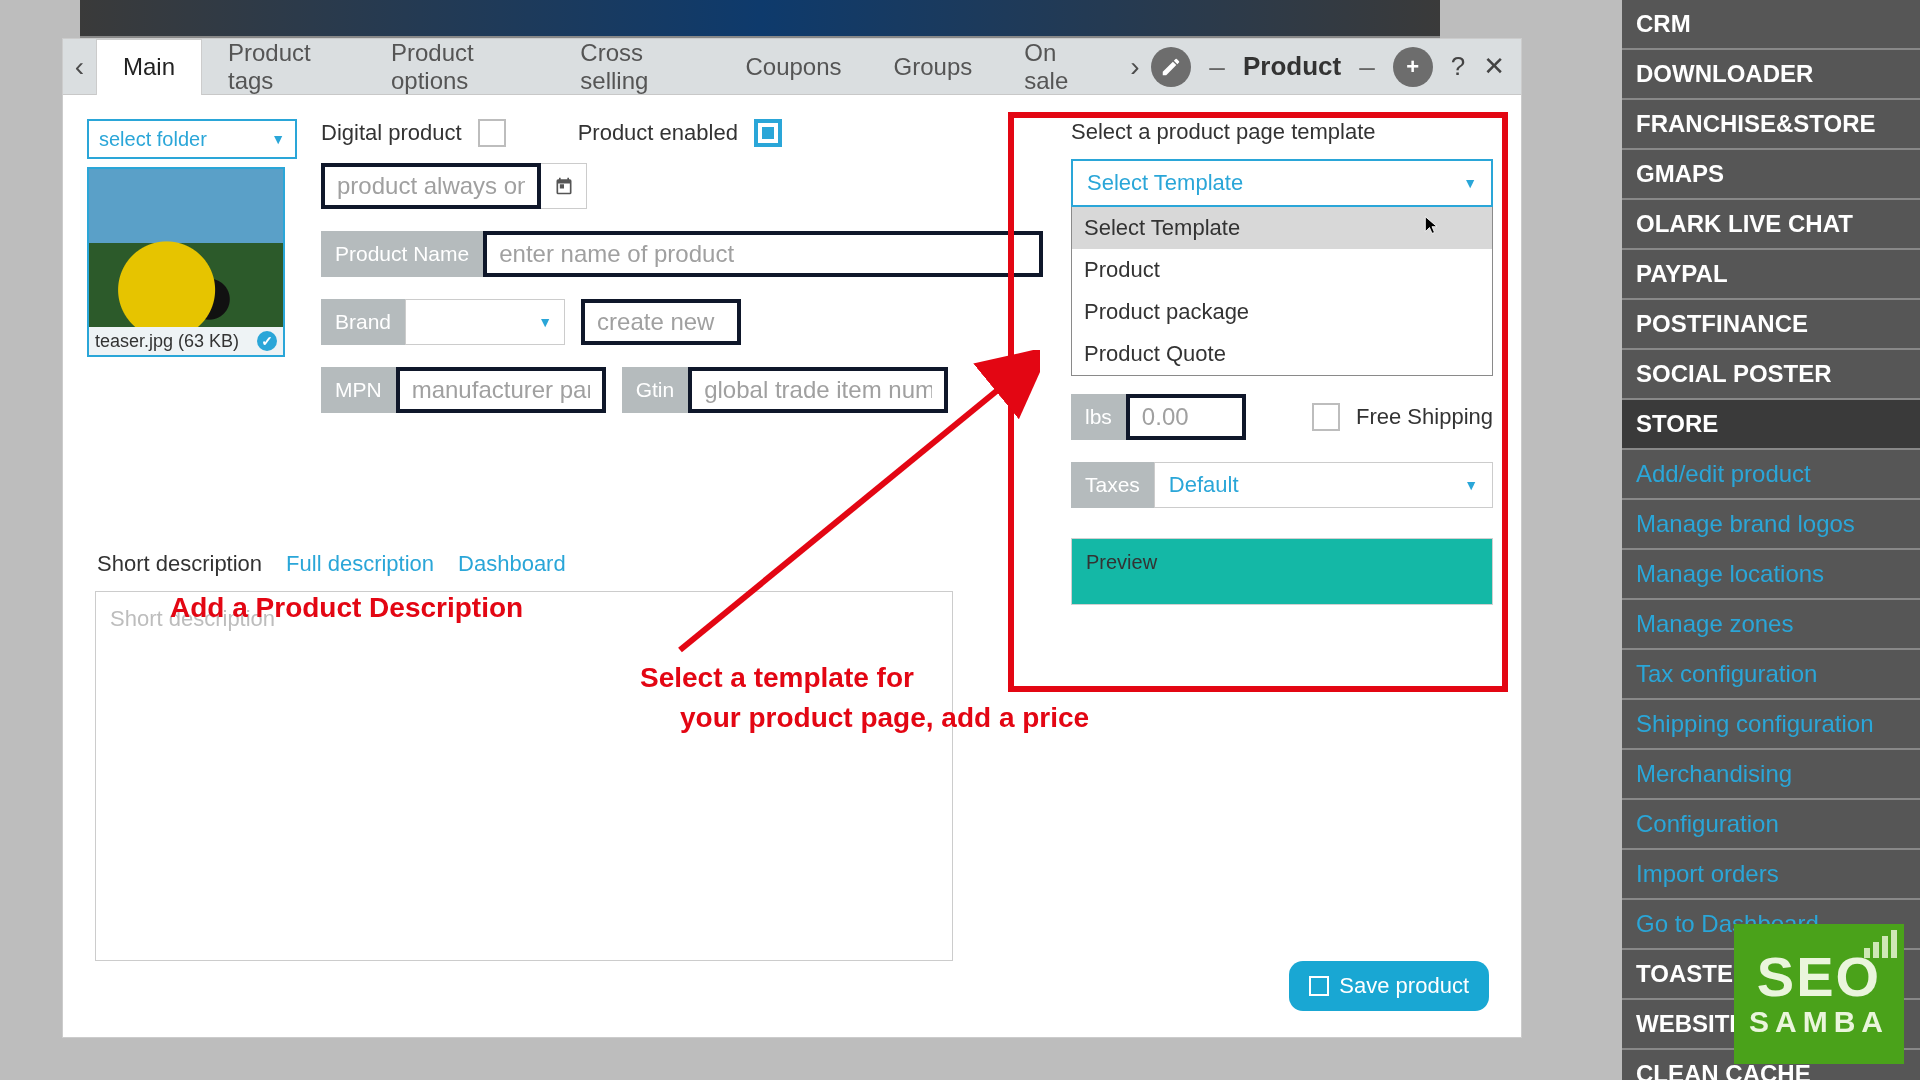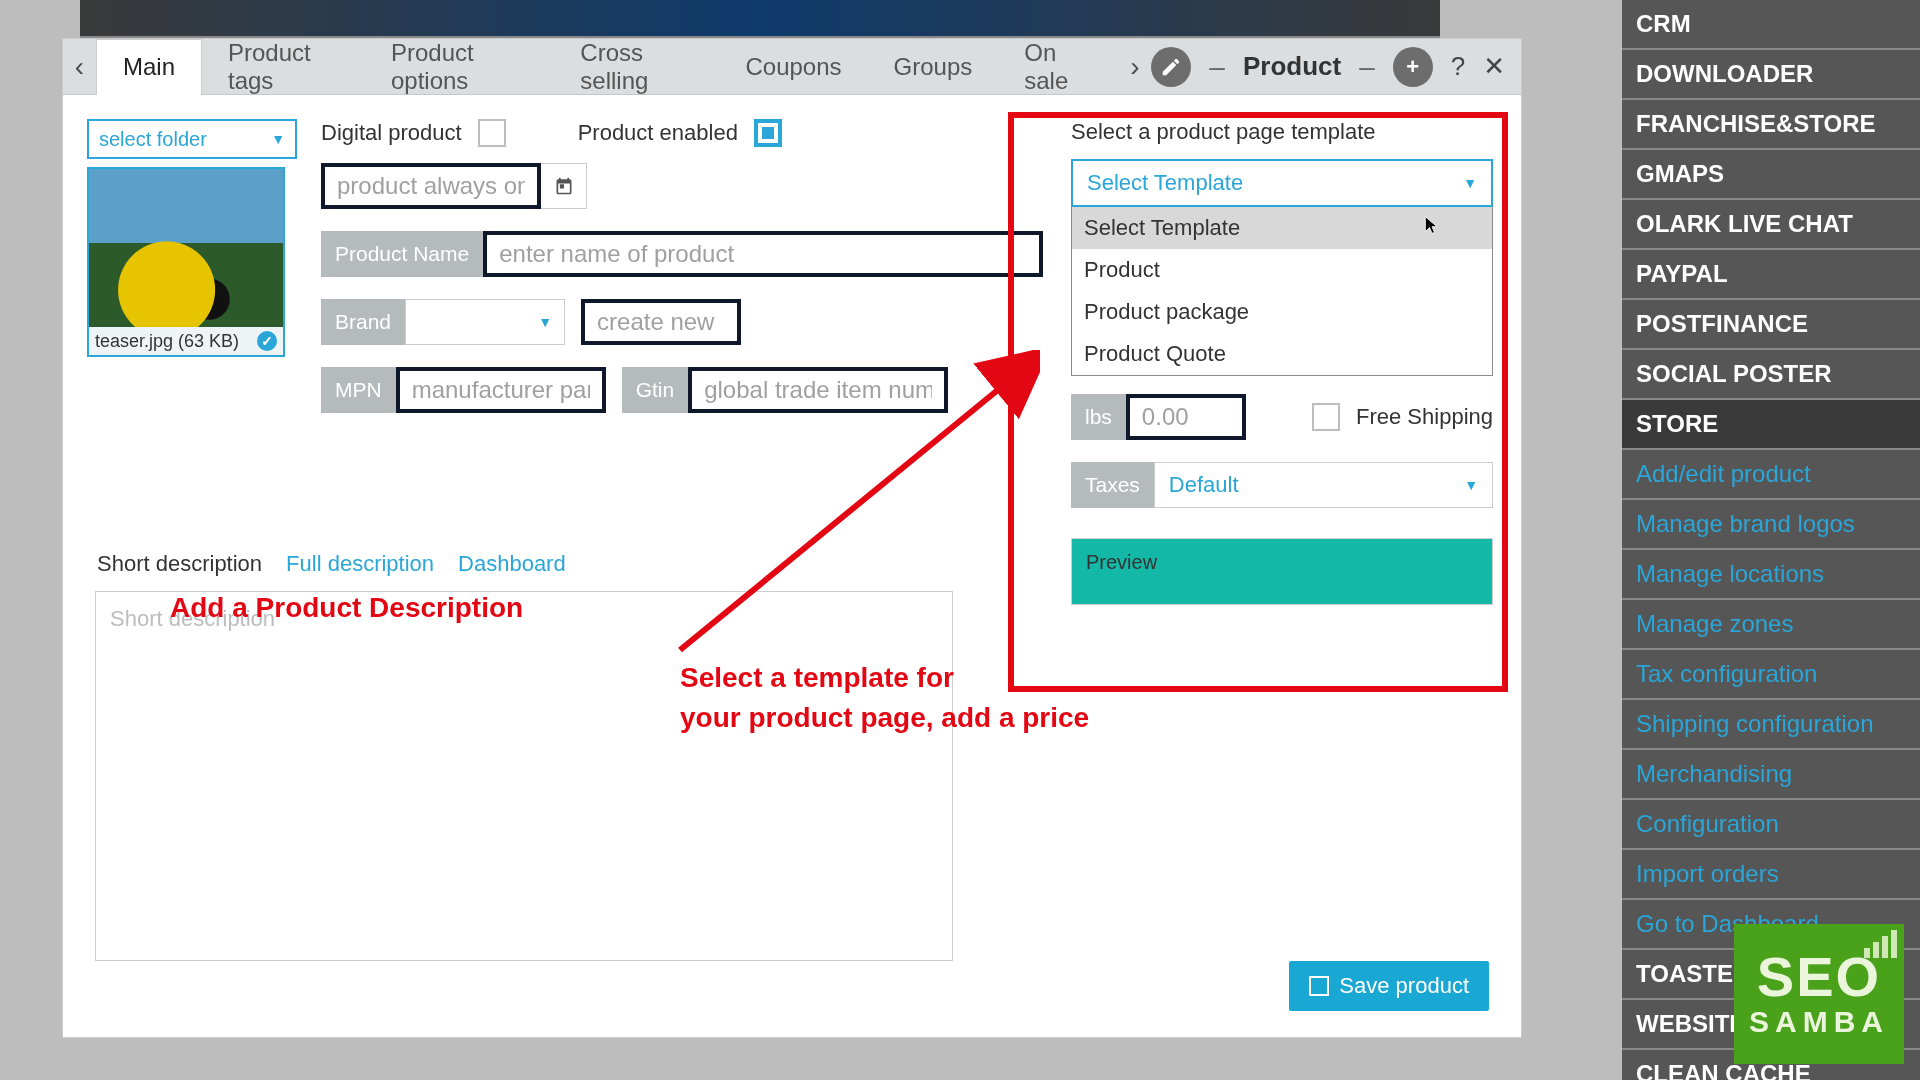--- a/index.html
+++ b/index.html
@@ -129,21 +129,21 @@
   .desc-tab.active { color:#333; background:#fff; }
   .desc-area {
     margin:10px 8px 0 8px; height:370px; border:1px solid #ccc; background:#fff; padding:14px;
     font-size:22px; color:#bdbdbd; position:relative;
   }
 
   
   .save-btn {
     position:absolute; right:32px; bottom:26px;
     background:#19a7d3; color:#fff; font-size:22px; padding:12px 20px;
-    display:flex; align-items:center; gap:10px; border-radius:2px; cursor:pointer;
+    display:flex; align-items:center; gap:10px; border-radius:14px; cursor:pointer;
   }
   .save-icon { width:20px; height:20px; border:2px solid #fff; background:#19a7d3; }
 
   
   .red-box {
     position:absolute; border:6px solid #e30613; pointer-events:none;
   }
   .anno {
     position:absolute; color:#e30613; font-weight:700; font-size:28px; line-height:1.3;
     pointer-events:none;
@@ -341,21 +341,21 @@
 <svg class="arrow-svg" style="left:620px; top:350px; width:420px; height:320px;">
   <defs>
     <marker id="ah" markerWidth="14" markerHeight="14" refX="3" refY="6" orient="auto">
       <path d="M0,0 L12,6 L0,12 Z" fill="#e30613"></path>
     </marker>
   </defs>
   <line x1="60" y1="300" x2="390" y2="30" stroke="#e30613" stroke-width="6" marker-end="url(#ah)"></line>
 </svg>
 
 <div class="anno" style="left:170px; top:590px;">Add a Product Description</div>
-<div class="anno" style="left:680px; top:660px;">Select a template for</div>
+<div class="anno" style="left:640px; top:660px;">Select a template for</div>
 <div class="anno" style="left:680px; top:700px;">your product page, add a price</div>
 
 <div class="sidebar">
   <div class="side-item">CRM</div>
   <div class="side-item">DOWNLOADER</div>
   <div class="side-item">FRANCHISE&amp;STORE</div>
   <div class="side-item">GMAPS</div>
   <div class="side-item">OLARK LIVE CHAT</div>
   <div class="side-item">PAYPAL</div>
   <div class="side-item">POSTFINANCE</div>

